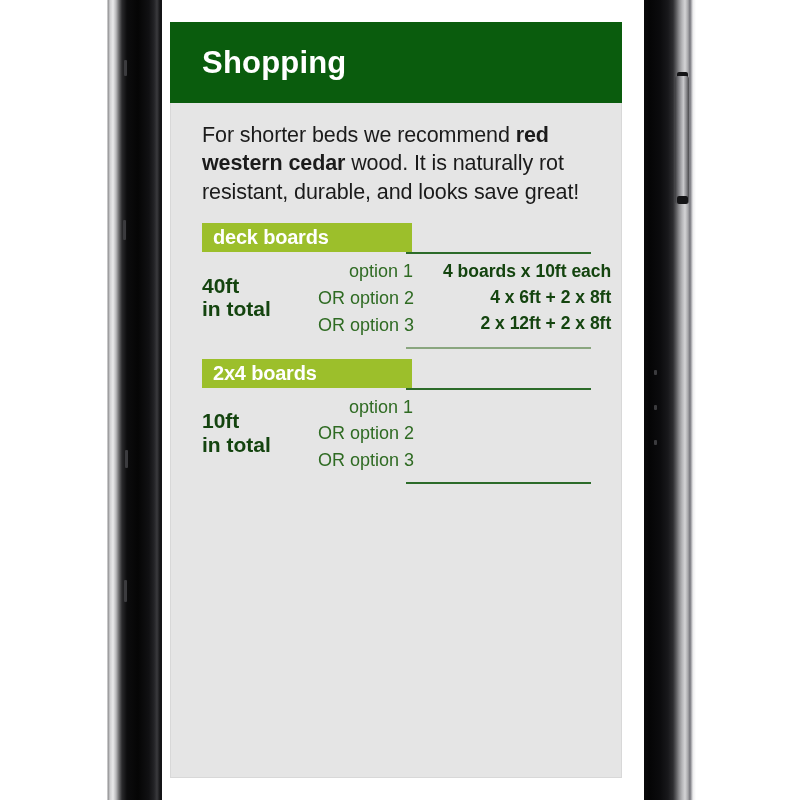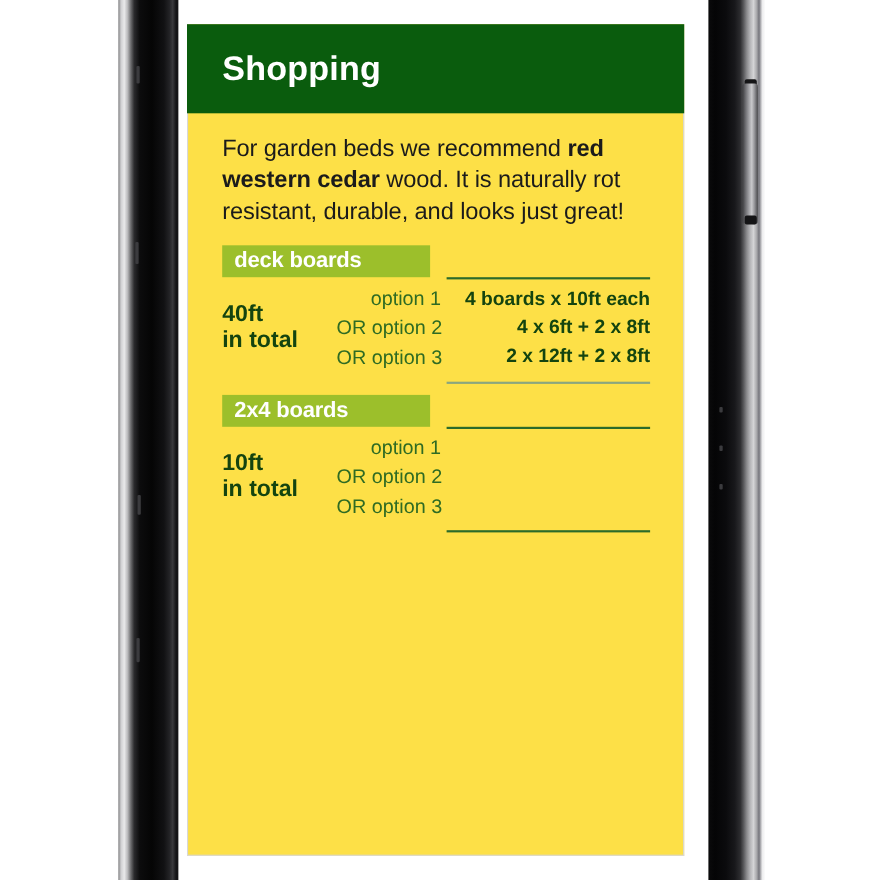--- a/index.html
+++ b/index.html
@@ -109,21 +109,21 @@
     border-radius: 1px;
   }
 
   
   #card {
     position: absolute;
     left: 170px;
     top: 22px;
     width: 452px;
     height: 756px;
-    background: #fde047;
+    background: #e5e5e5;
     border: 1px solid #d8d8d8;
     border-top: none;
     box-sizing: border-box;
   }
 
   .header {
     background: #0a5c0d;
     height: 81px;
     margin: -0px -1px 0 -1px;
     display: flex;
@@ -165,37 +165,38 @@
     height: 29px;
   }
   .tbl-label {
     display: inline-block;
     background: #9cbf2b;
     color: #ffffff;
     font-size: 20px;
     font-weight: bold;
     line-height: 29px;
     padding: 0 11px 0 11px;
-    width: 189px;
+    width: 210px;
     box-sizing: border-box;
     letter-spacing: -0.2px;
   }
   .rule {
     position: absolute;
     left: 204px;
     right: 0;
     height: 2px;
   }
   .rule.dark { background: #2c6b2a; }
   .rule.light { background: #8aa67f; }
   .rule.below-label { bottom: -2px; }
 
   .tbl-rows {
     display: flex;
     margin-top: 6px;
+    gap: 12px;
   }
   .total-cell {
     width: 104px;
     flex: 0 0 104px;
     color: #14440f;
     font-weight: bold;
     font-size: 21px;
     line-height: 1.12;
     align-self: center;
     padding-bottom: 2px;
@@ -261,21 +262,21 @@
   </div>
 
   <div id="card">
 
     <div class="header">
       <h1>Shopping</h1>
     </div>
 
     <div class="body-area">
 
-      <p class="para"><span>For garden beds we recommend </span><b>red western cedar</b><span> wood. It is naturally rot resistant, durable, and looks just great!</span></p>
+      <p class="para"><span>For shorter beds we recommend </span><b>red western cedar</b><span> wood. It is naturally rot resistant, durable, and looks save great!</span></p>
 
 
       <div class="table-block">
         <div class="tbl-label-row">
           <span class="tbl-label">deck boards</span>
           <div class="rule dark below-label"></div>
         </div>
         <div class="tbl-rows">
           <div class="total-cell">
             <div>40ft</div>

